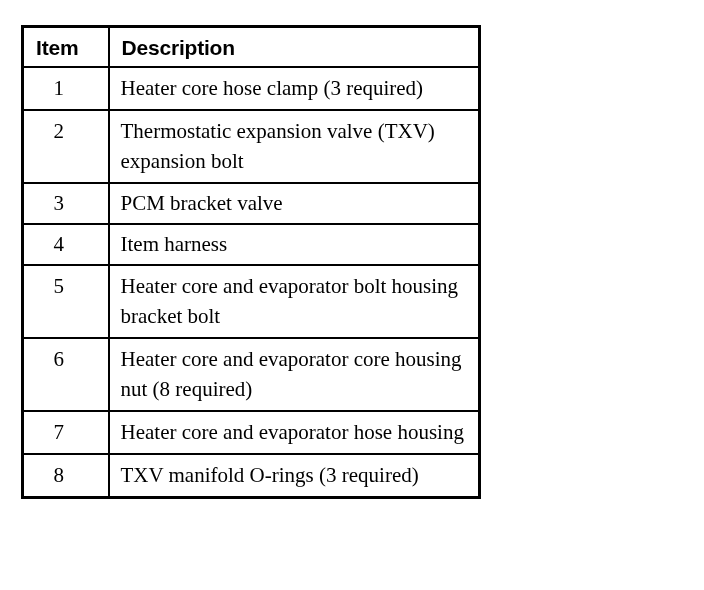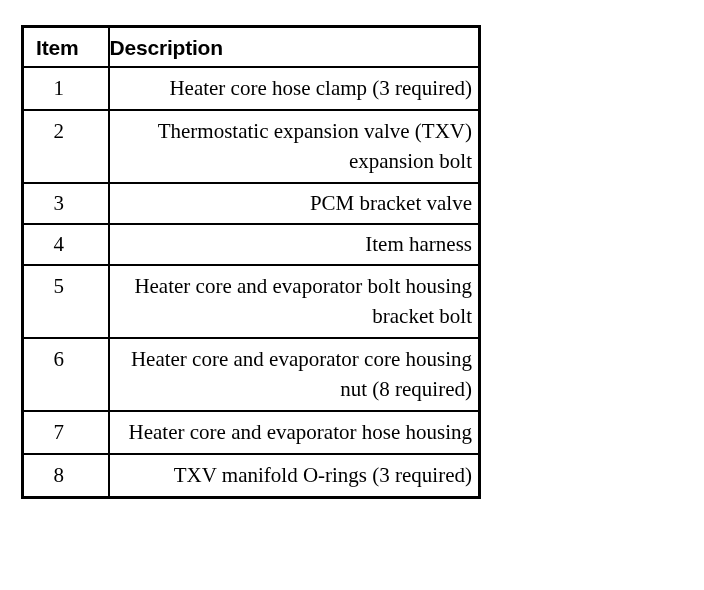--- a/index.html
+++ b/index.html
@@ -46,34 +46,34 @@
     font-family: "Liberation Sans", "DejaVu Sans", sans-serif;
     font-weight: bold;
     font-size: 21px;
     line-height: 1;
     text-align: left;
     vertical-align: middle;
     height: 38px;
     letter-spacing: -0.2px;
   }
   thead th.th-item { padding: 0 0 0 12px; }
-  thead th.th-desc { padding: 0 0 0 0; }
+  thead th.th-desc { padding: 0 0 0 12px; }
 
   
   tbody td {
     font-size: 21px;
     line-height: 30px;
     vertical-align: top;
   }
   tbody td.cell-item {
     text-align: center;
     padding: 5px 14px 6px 0;
   }
   tbody td.cell-desc {
-    text-align: right;
+    text-align: left;
     padding: 5px 6px 6px 11px;
   }
 
   tbody tr.single-line td.cell-item,
   tbody tr.single-line td.cell-desc {
     padding-top: 4px;
     padding-bottom: 5px;
   }
 </style>
 </head>

